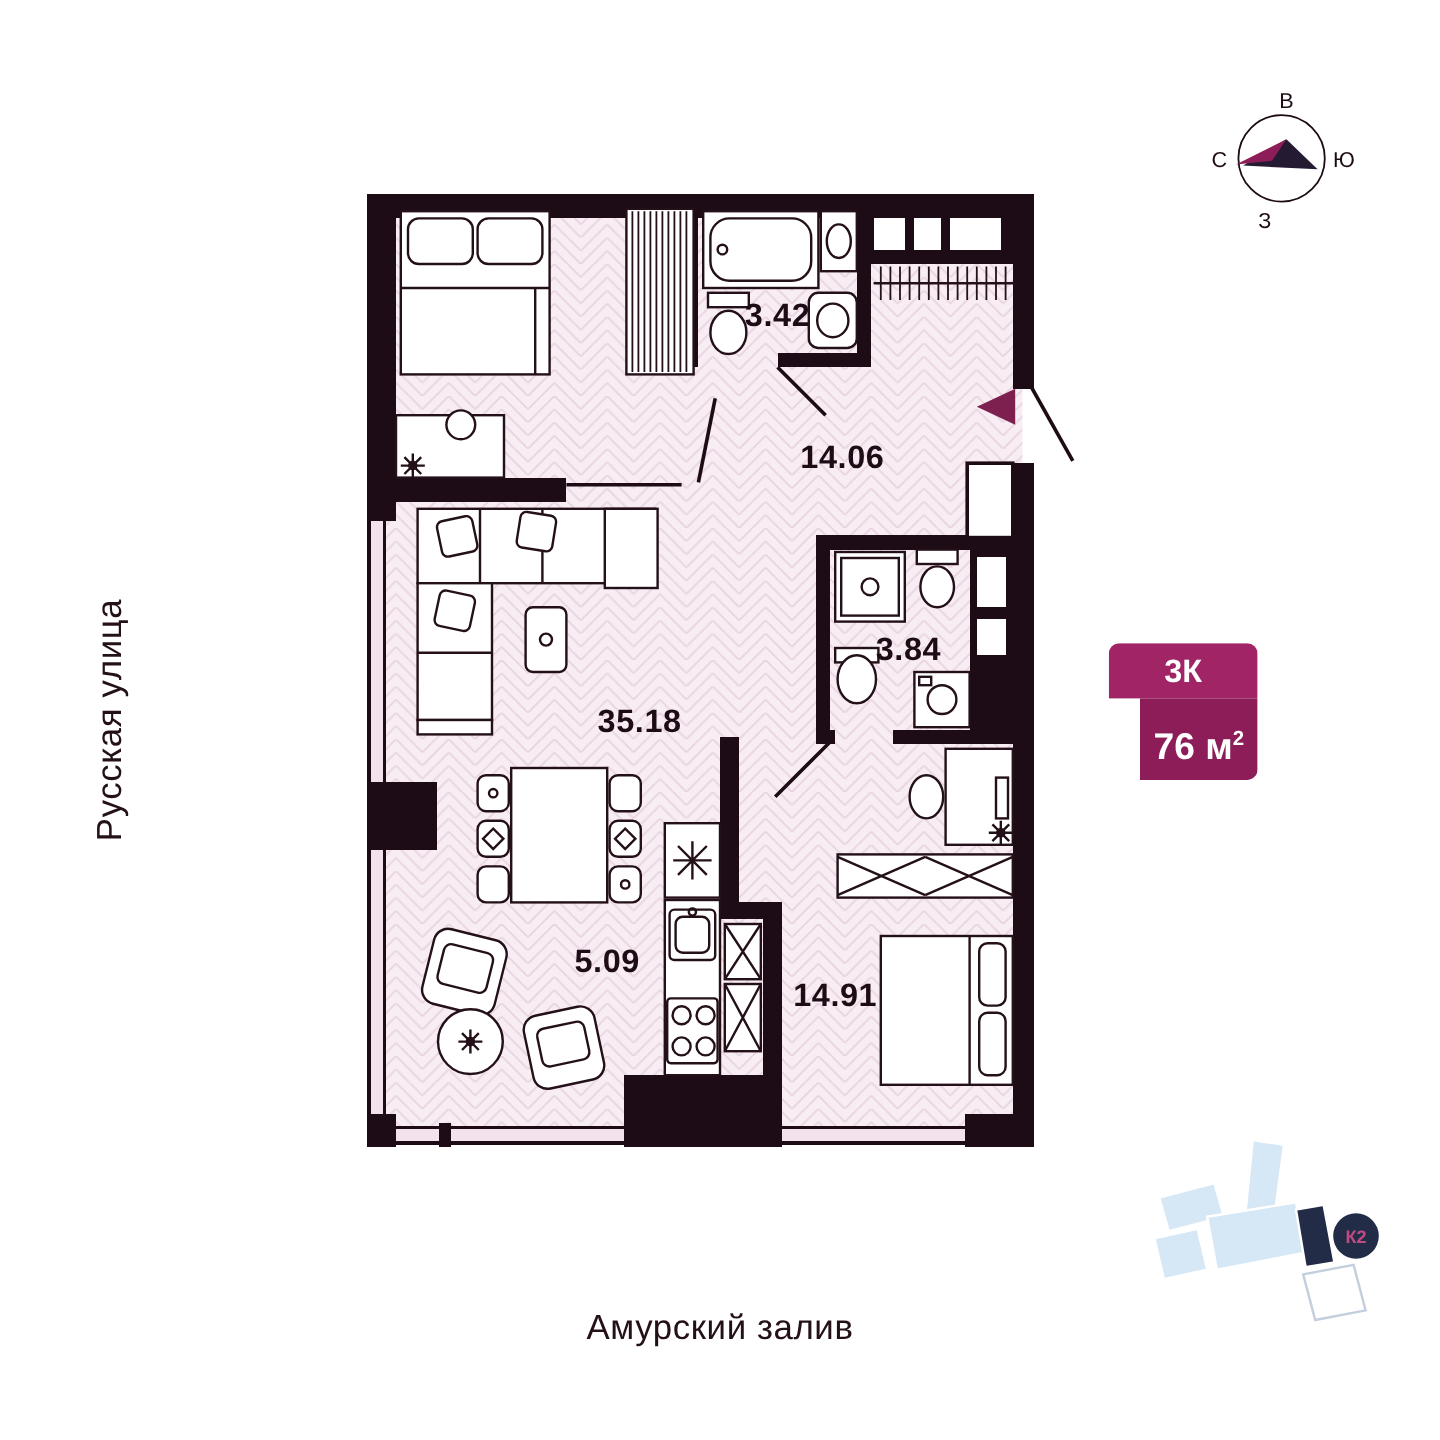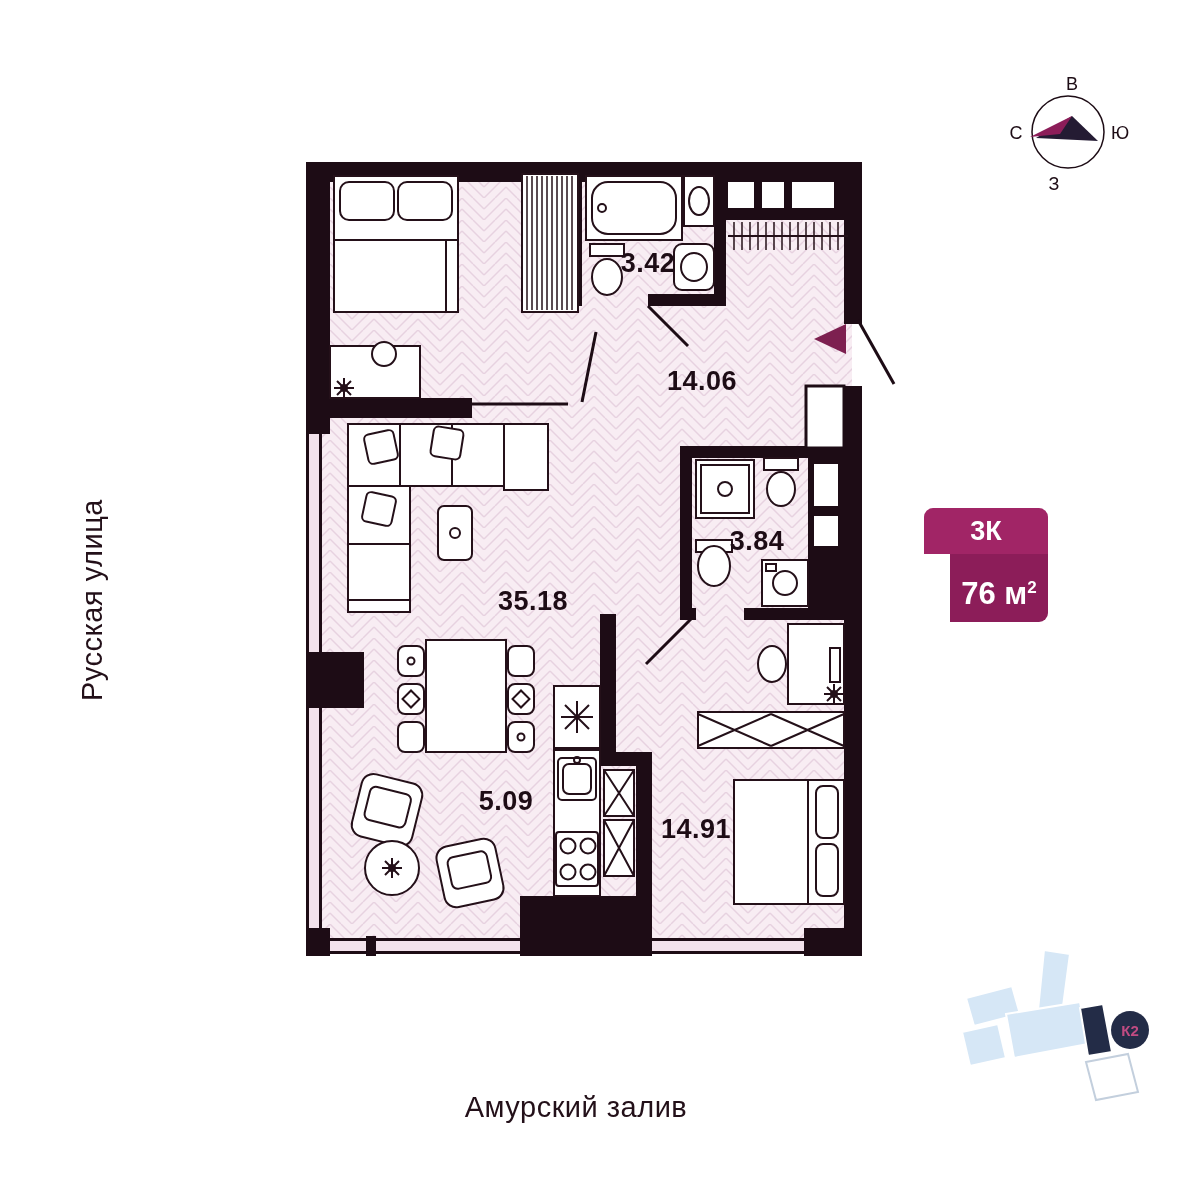--- a/index.html
+++ b/index.html
@@ -5,22 +5,22 @@
   html,body{margin:0;padding:0;background:#ffffff;}
   .stage{position:relative;width:1200px;height:1200px;background:#fff;overflow:hidden;
          font-family:"Liberation Sans","DejaVu Sans",sans-serif;}
   svg{position:absolute;left:0;top:0;}
   .area-label{font-family:"Liberation Sans","DejaVu Sans",sans-serif;font-size:27px;font-weight:600;
               fill:#1d0c15;letter-spacing:.5px;}
   .compass-letter{font-family:"Liberation Sans","DejaVu Sans",sans-serif;font-size:18px;font-weight:500;fill:#1d0c15;}
   .k2-label{font-family:"Liberation Sans","DejaVu Sans",sans-serif;font-size:15px;font-weight:700;fill:#c04b82;}
   .street{position:absolute;color:#231019;font-size:29px;font-weight:500;letter-spacing:.5px;white-space:nowrap;}
   .street-left{left:92px;top:600px;transform:translate(-50%,-50%) rotate(-90deg);}
-  .street-bottom{left:576px;top:1107px;transform:translate(-50%,-50%);}
-  .badge{position:absolute;left:924px;top:508px;width:124px;border-radius:9px;overflow:hidden;
+  .street-bottom{left:600px;top:1107px;transform:translate(-50%,-50%);}
+  .badge{position:absolute;left:924px;top:536px;width:124px;border-radius:9px;overflow:hidden;
          text-align:center;color:#fff;}
   .badge-top{height:46px;line-height:46px;background:#a12566;font-size:27px;font-weight:700;}
   .badge-bottom{height:68px;line-height:68px;background:#8c1d59;font-size:31px;font-weight:700;margin-left:26px;}
   .badge-bottom sup{font-size:17px;}
 </style>
 </head>
 <body>
 
 <div class="stage">
 

